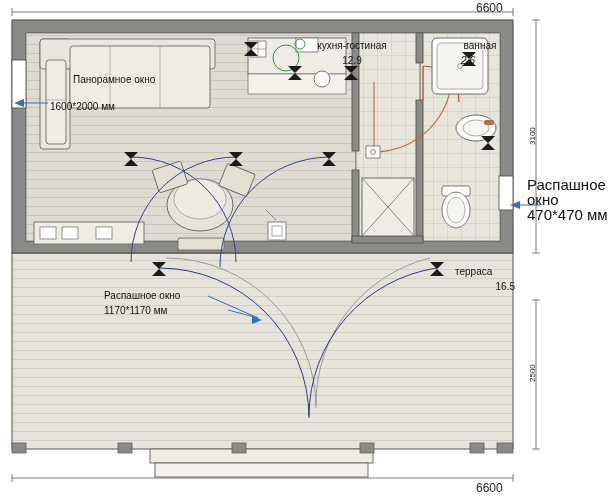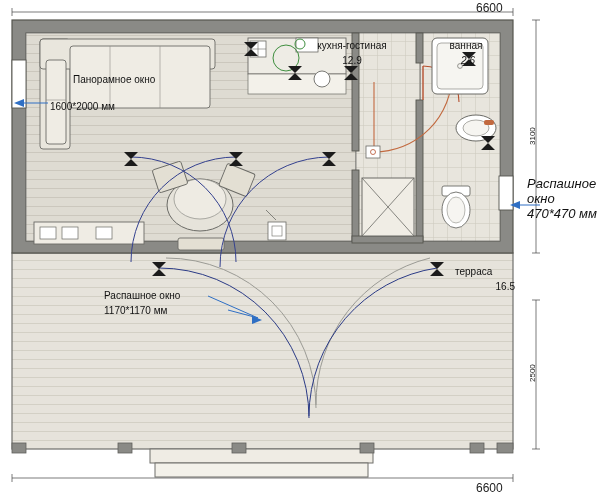--- a/index.html
+++ b/index.html
@@ -41,24 +41,23 @@
     font-size: 10px;
     text-align: center;
     color: #111;
   }
   .callout {
     font-size: 10px;
     color: #111;
     line-height: 1.25;
   }
   .callout-r {
-    font-size: 13px;
+    font-size: 15px;
     color: #111;
     line-height: 1.25;
-    font-style: italic;
   }
 </style>
 </head>
 <body>
 
 <svg id="plan" viewBox="0 0 608 502" xmlns="http://www.w3.org/2000/svg">
   <defs>
     <pattern id="boards" width="1" height="9" patternUnits="userSpaceOnUse">
       <rect width="600" height="9" fill="#dedbd2"></rect>
       <line x1="0" y1="8.5" x2="600" y2="8.5" stroke="#c3bfb4" stroke-width="0.7"></line>
@@ -275,21 +274,21 @@
 </svg>
 
 <div class="lbl dim" style="left:476px; top:2px;">6600</div>
 <div class="lbl dim" style="left:476px; top:482px;">6600</div>
 <div class="lbl dim-v" style="left:528px; top:145px;">3100</div>
 <div class="lbl dim-v" style="left:528px; top:382px;">2500</div>
 
 <div class="lbl roomname" style="left:312px; top:40px; width:80px;">кухня-гостиная</div>
 <div class="lbl roomname" style="left:312px; top:55px; width:80px;">12.9</div>
 
-<div class="lbl roomname" style="left:434px; top:40px; width:64px;">ванная</div>
+<div class="lbl roomname" style="left:448px; top:40px; width:64px;">ванная</div>
 <div class="lbl roomname" style="left:434px; top:55px; width:68px;font-style:italic;">2.6</div>
 
 <div class="lbl roomname" style="left:455px; top:266px; width:60px; text-align:left;">терраса</div>
 <div class="lbl roomname" style="left:455px; top:281px; width:60px; text-align:right;">16.5</div>
 
 <div class="lbl callout" style="left:50px; top:74px;margin-left:23px;">Панорамное окно</div>
 <div class="lbl callout" style="left:50px; top:101px;">1600*2000 мм</div>
 
 <div class="lbl callout" style="left:104px; top:290px;">Распашное окно</div>
 <div class="lbl callout" style="left:104px; top:305px;">1170*1170 мм</div>

